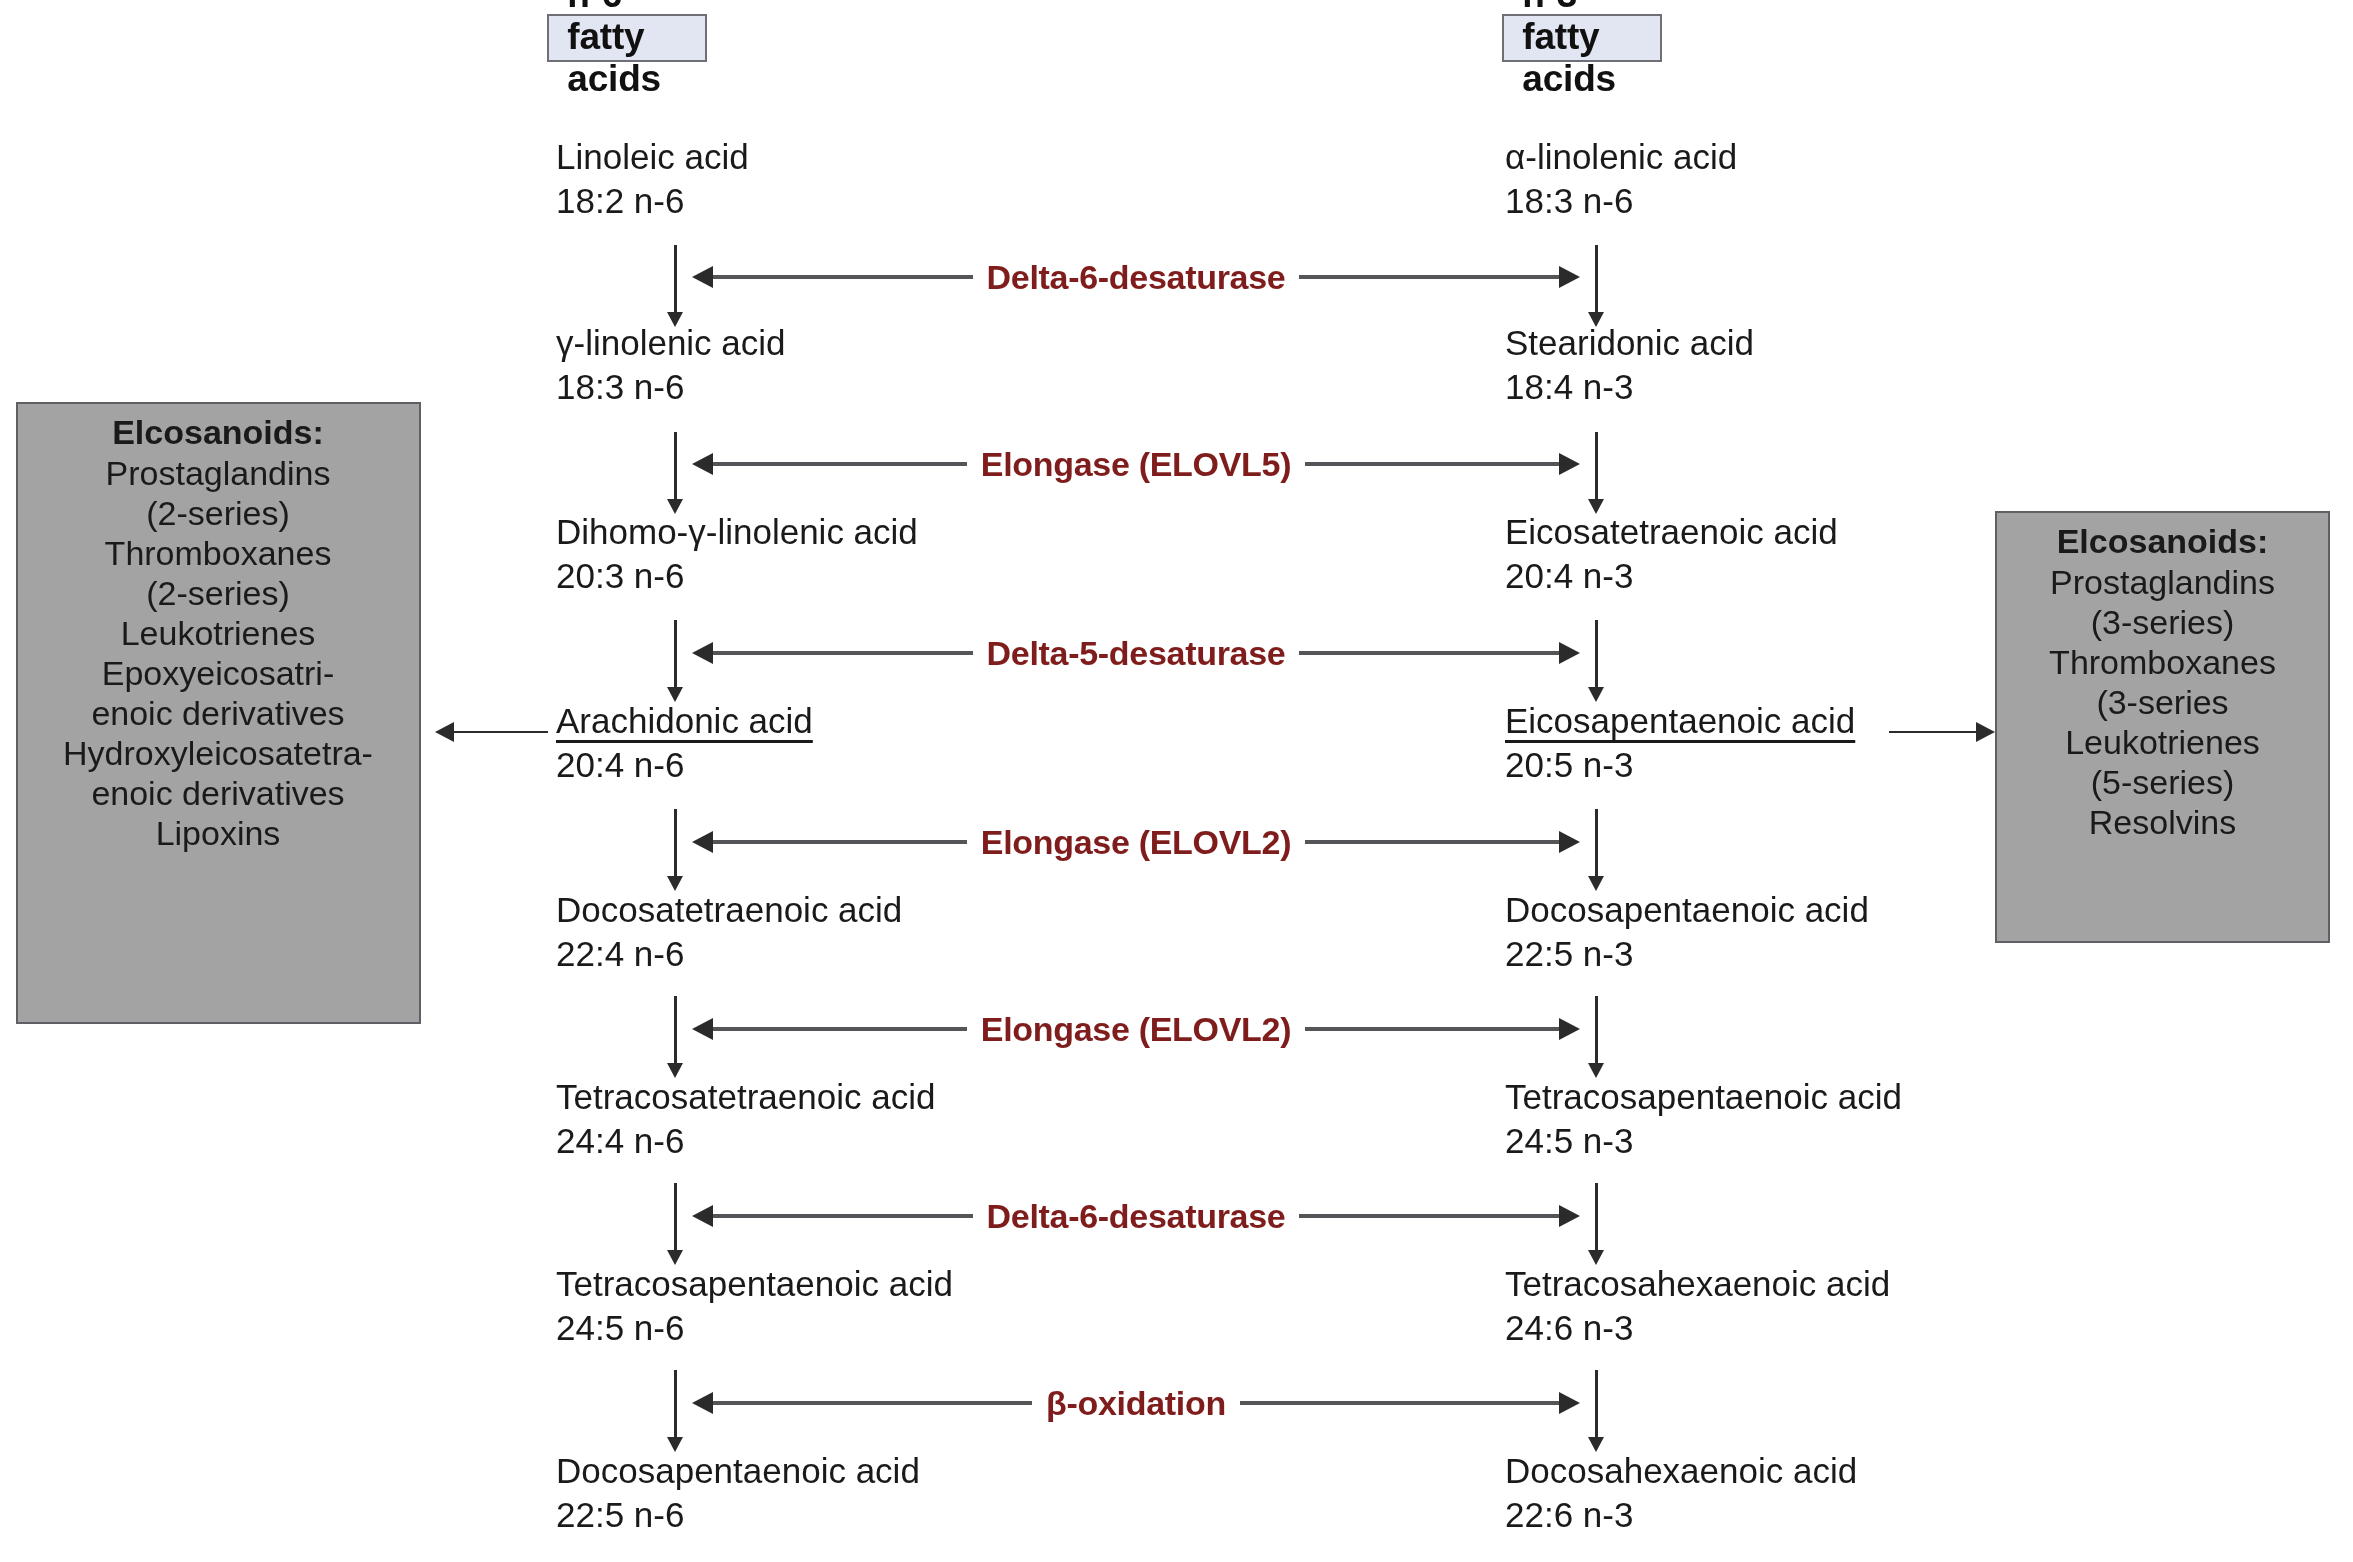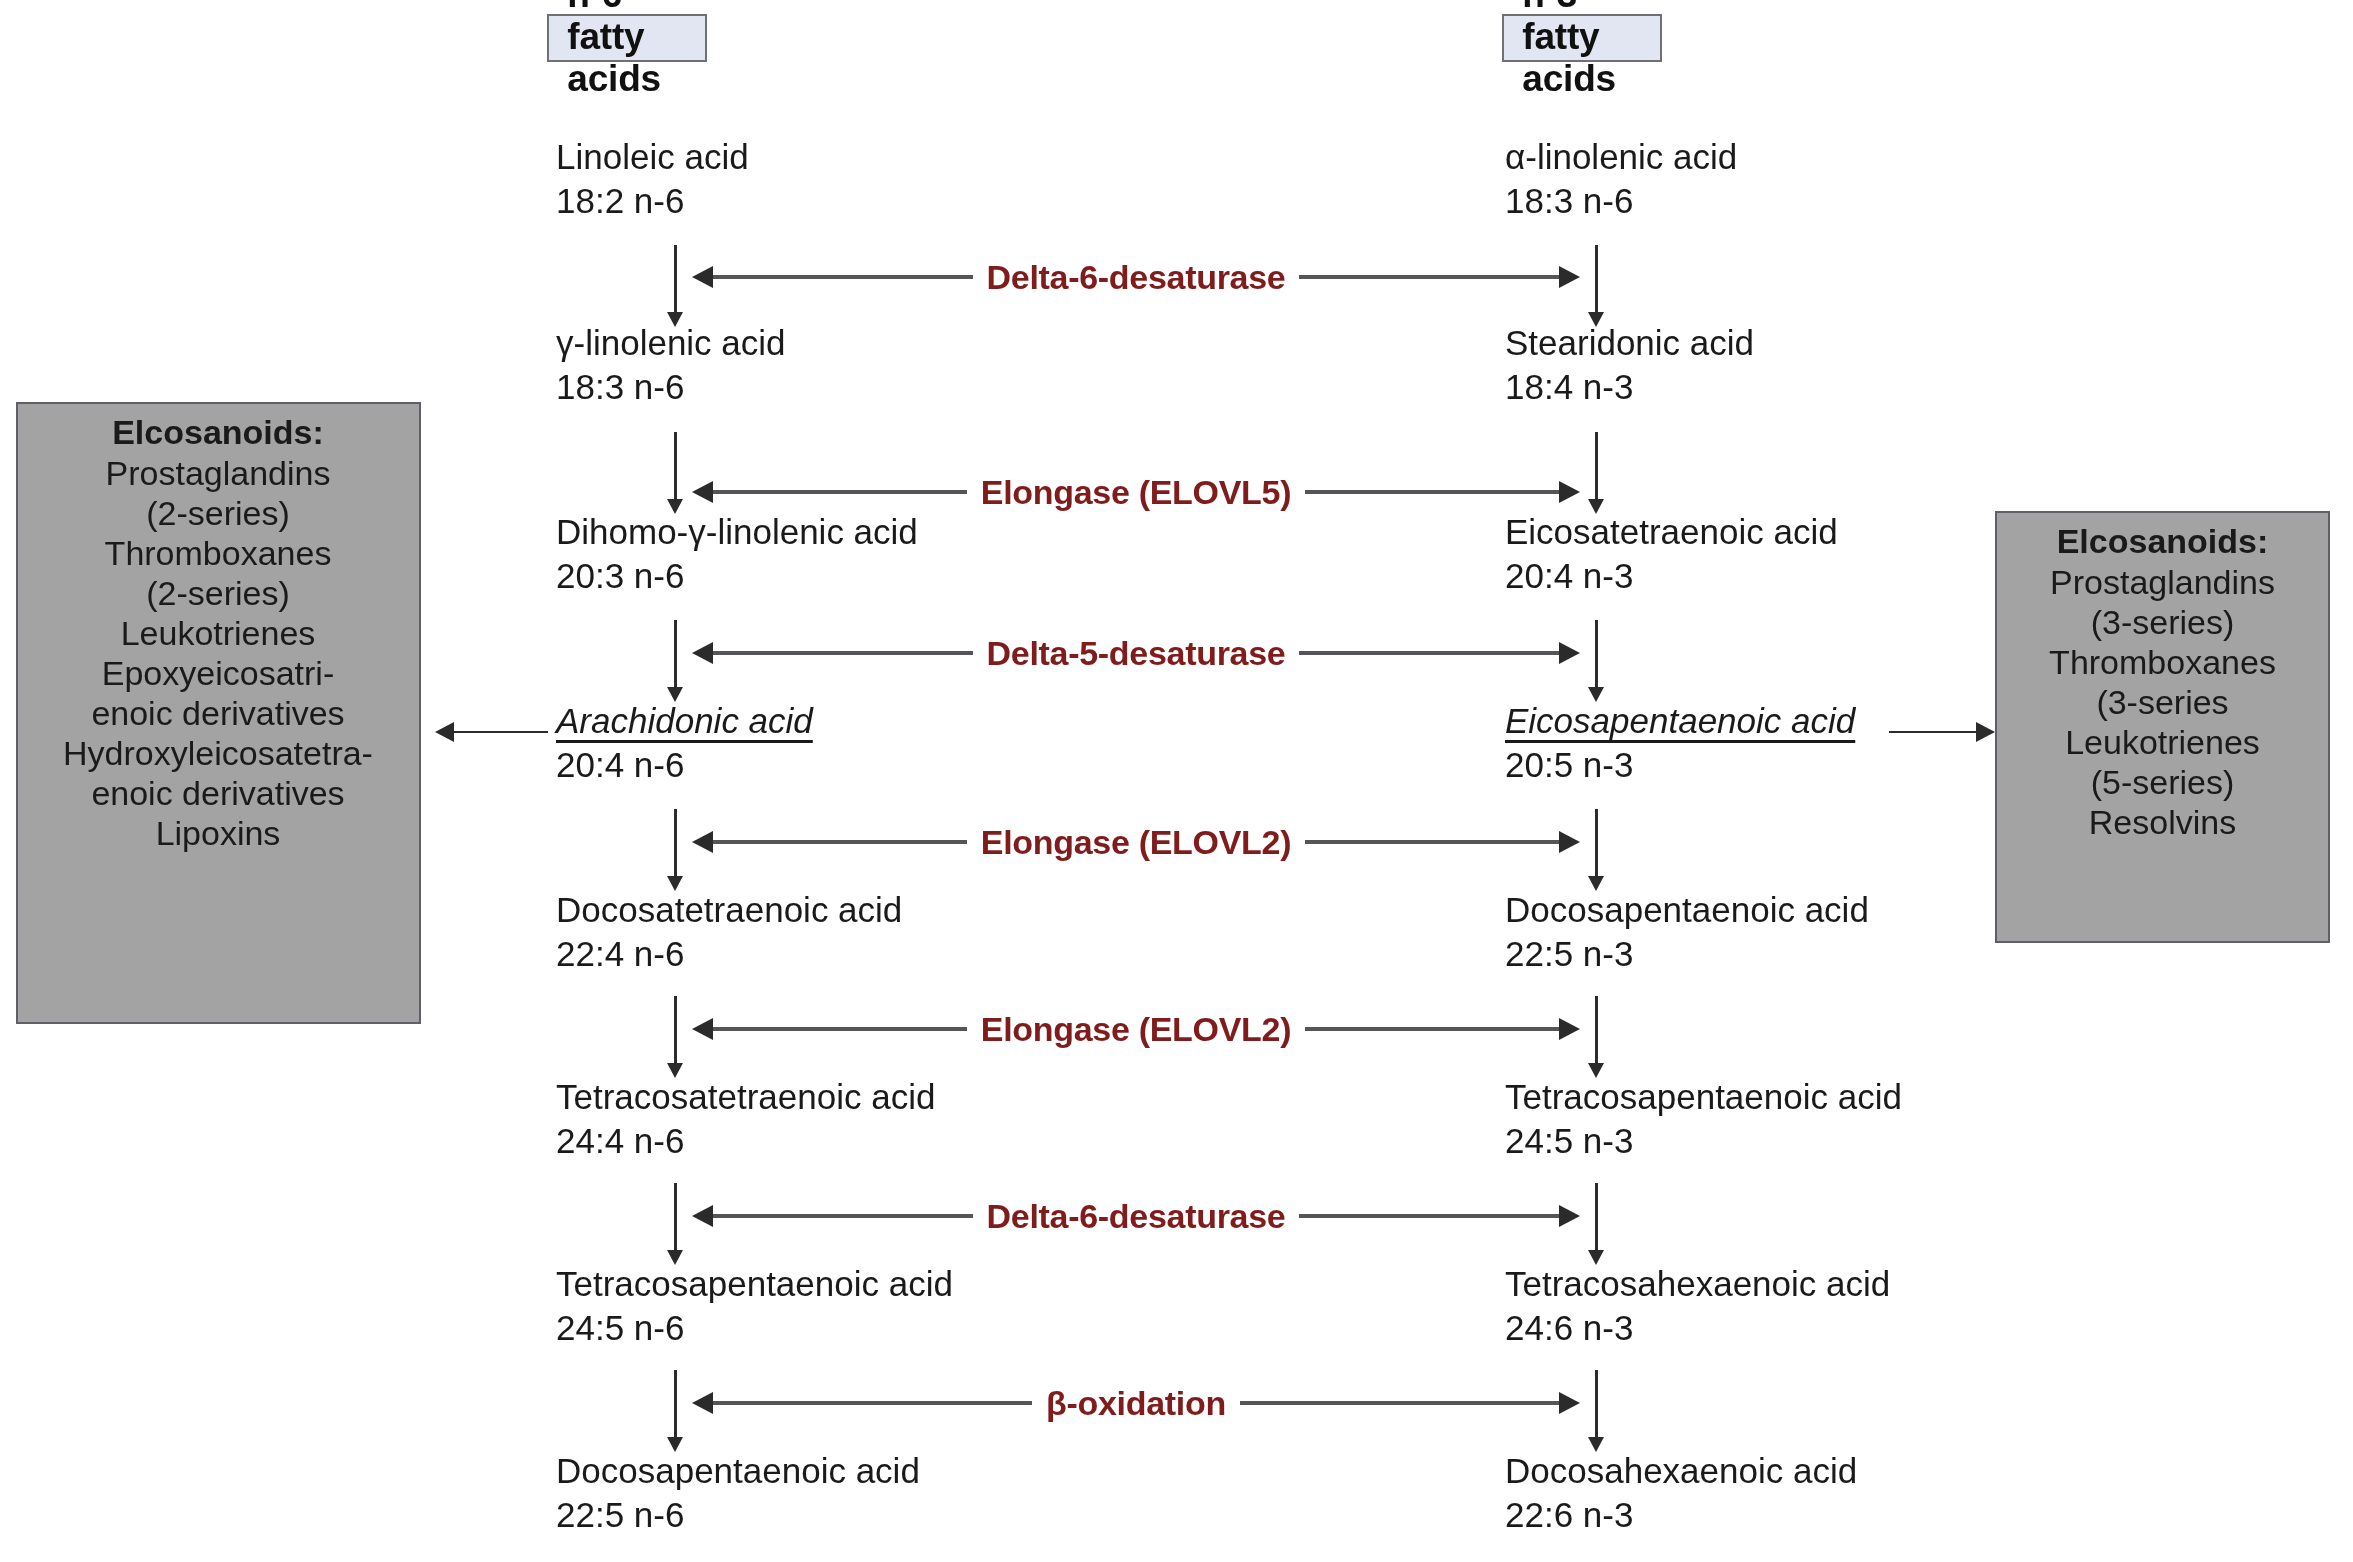--- a/index.html
+++ b/index.html
@@ -38,21 +38,20 @@
   .node {
     position: absolute;
     font-size: 35px;
     line-height: 1.02;
     white-space: nowrap;
     color: #1a1a1a;
   }
   .node .ln1 { display: block; }
   .node .ln2 { display: block; margin-top: 8.4px; }
   .node.emph .ln1 {
-    font-style: italic;
     text-decoration: underline;
     text-decoration-thickness: 2.8px;
     text-underline-offset: 7px;
   }
 
   
   .vconn {
     position: absolute;
     width: 2.8px;
     background: #2b2b2b;
@@ -244,21 +243,21 @@
 <div class="vconn" style="left:1595px; top:1370px; height:69px;"></div>
 
 <div class="hconn" style="left:692px; top:255px; width:888px;">
   <div class="head-l"></div>
   <div class="shaft"></div>
   <div class="enz-label">Delta-6-desaturase</div>
   <div class="shaft"></div>
   <div class="head-r"></div>
 </div>
 
-<div class="hconn" style="left:692px; top:442px; width:888px;margin-top:28px;">
+<div class="hconn" style="left:692px; top:442px; width:888px;">
   <div class="head-l"></div>
   <div class="shaft"></div>
   <div class="enz-label">Elongase (ELOVL5)</div>
   <div class="shaft"></div>
   <div class="head-r"></div>
 </div>
 
 <div class="hconn" style="left:692px; top:631px; width:888px;">
   <div class="head-l"></div>
   <div class="shaft"></div>

